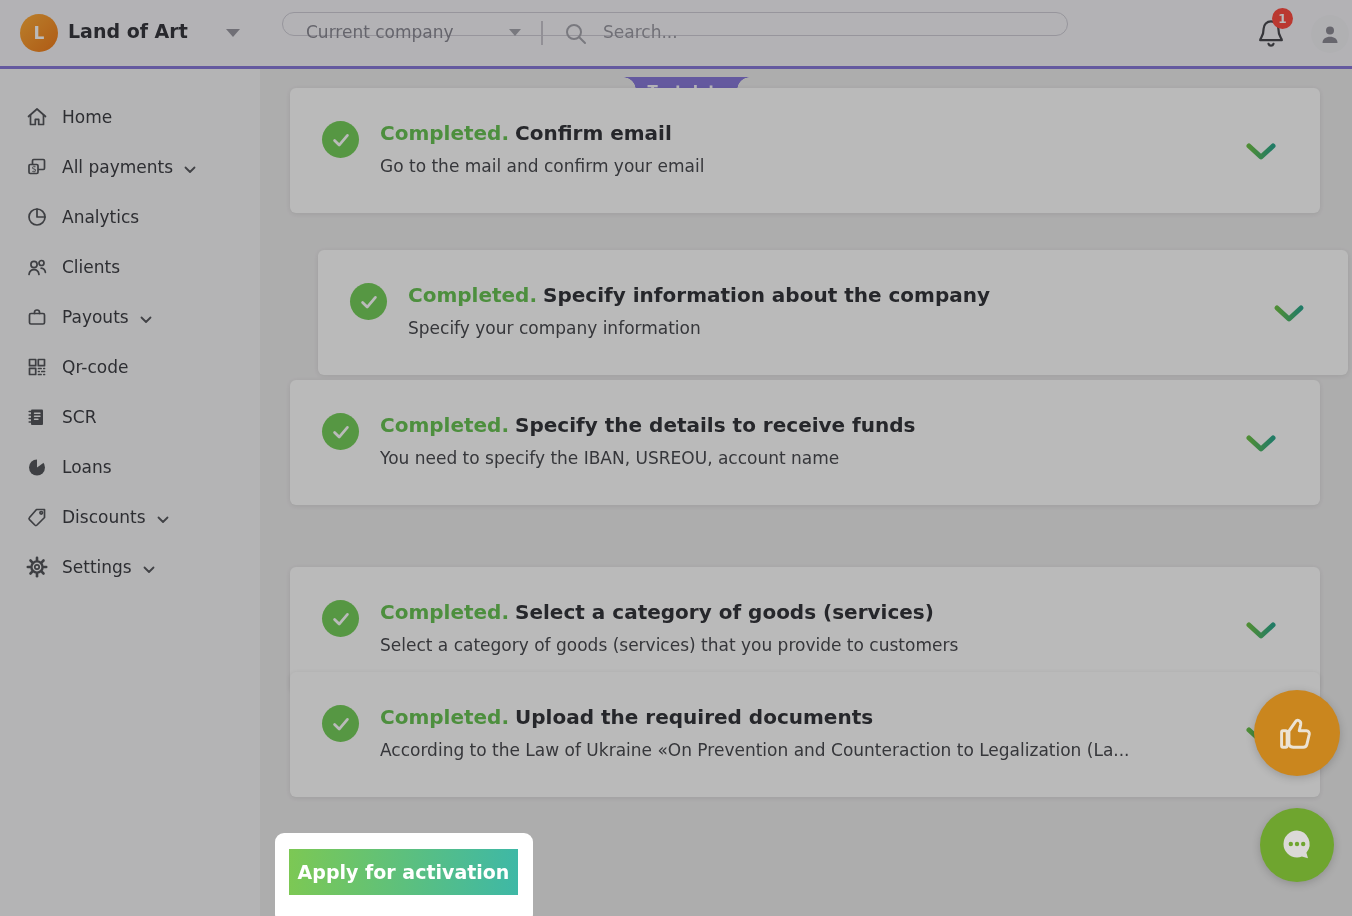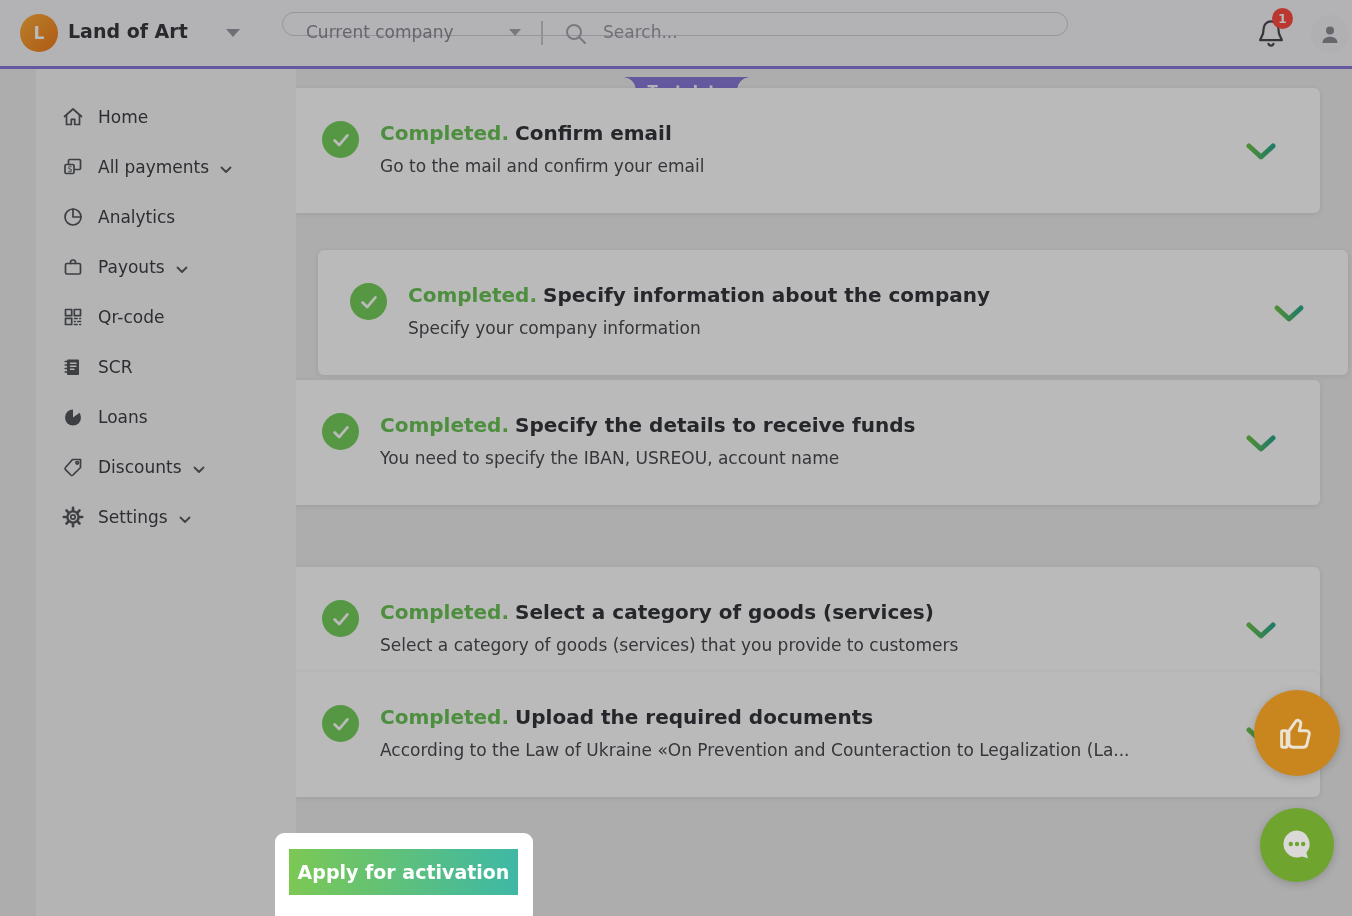--- a/index.html
+++ b/index.html
@@ -23,21 +23,21 @@
   .pill-divider { position:absolute; left:258px; top:8px; width:1.5px; height:24px; background:#c8c6ce; }
   .pill-search-icon { position:absolute; left:280px; top:8px; }
   .pill-search-text { position:absolute; left:320px; top:9px; font-size:17px; color:#9b9aa3; }
   .bell-wrap { position:absolute; left:1256px; top:17px; width:34px; height:34px; }
   .badge-count { position:absolute; left:16px; top:-9px; min-width:21px; height:21px; border-radius:11px; background:#ff4d42;
                  color:#fff; font-size:12px; font-weight:bold; display:flex; align-items:center; justify-content:center; }
   .avatar { position:absolute; left:1311px; top:15px; width:38px; height:38px; border-radius:50%; background:#f2f1f5;
             display:flex; align-items:center; justify-content:center; }
 
   
-  .sidebar { position:absolute; left:0; top:69px; width:260px; height:847px; background:#f7f7f8; padding-top:23px; z-index:5;margin-left:36px; }
+  .sidebar { position:absolute; left:0; top:69px; width:260px; height:847px; background:#f7f7f8; padding-top:23px; z-index:5; }
   .nav-item { position:relative; height:50px; display:flex; align-items:center; padding-left:25px; cursor:pointer; }
   .nav-item .ico { width:24px; height:24px; margin-right:13px; display:flex; align-items:center; justify-content:center; }
   .nav-item .lbl { font-size:17px; font-weight:500; color:#3e3f45; }
   .nav-item .sub-caret { margin-left:11px; margin-top:3px; }
   .nav-item.active .lbl { color:#58bc4b; font-weight:600; }
   .nav-item.active::before { content:""; position:absolute; left:0; top:3px; width:5px; height:44px; background:#58bc4b;
                              border-radius:0 4px 4px 0; }
   .icon-stroke { stroke:#55575c; fill:none; stroke-width:1.7; stroke-linecap:round; stroke-linejoin:round; }
 
   
@@ -145,20 +145,31 @@
     <div class="nav-item">
       <span class="ico">
         <svg width="24" height="24" viewBox="0 0 24 24" class="icon-stroke">
             <circle cx="12" cy="12" r="8"></circle>
             <path d="M12 4v8h8"></path>
           </svg>
       </span>
       <span class="lbl">Analytics</span>
     </div>
 
+    <div class="nav-item">
+      <span class="ico">
+        <svg width="24" height="24" viewBox="0 0 24 24" class="icon-stroke">
+            <circle cx="9" cy="9.5" r="3.1"></circle>
+            <path d="M4 19.5c.5-3.2 2.2-4.8 5-4.8s4.5 1.6 5 4.8"></path>
+            <circle cx="16.5" cy="8" r="2.5"></circle>
+            <path d="M16.2 13.2c2.4.2 3.8 1.6 4.2 4.2"></path>
+          </svg>
+      </span>
+      <span class="lbl">Clients</span>
+    </div>
 
     <div class="nav-item">
       <span class="ico">
         <svg width="24" height="24" viewBox="0 0 24 24" class="icon-stroke">
             <rect x="4.5" y="8.5" width="15" height="10.5" rx="1.5"></rect>
             <path d="M9.5 8.5V7.2A2.2 2.2 0 0111.7 5h.6a2.2 2.2 0 012.2 2.2v1.3"></path>
           </svg>
       </span>
       <span class="lbl">Payouts</span>
       <span class="sub-caret">

